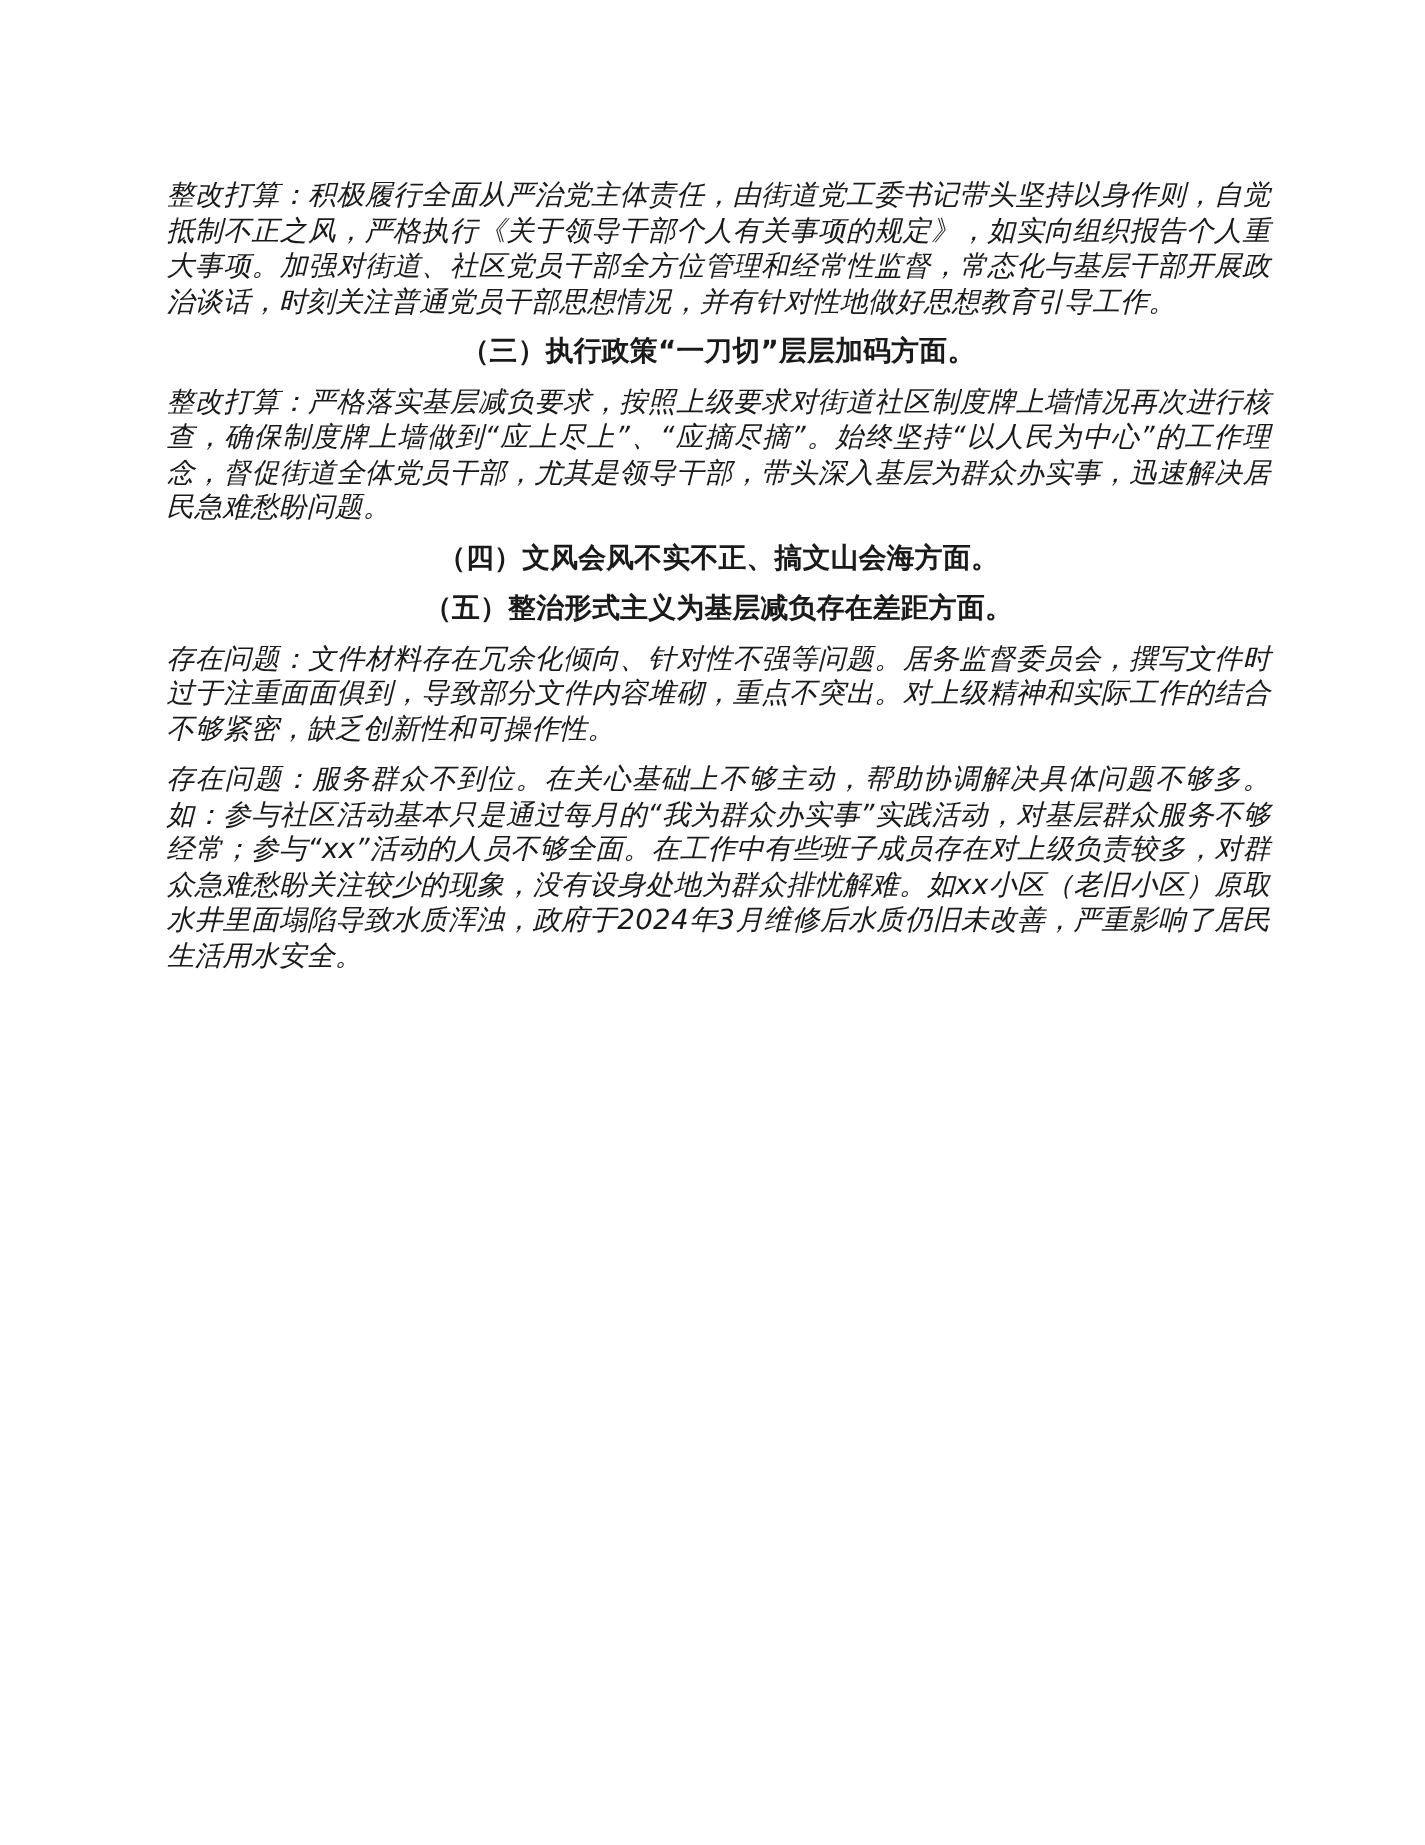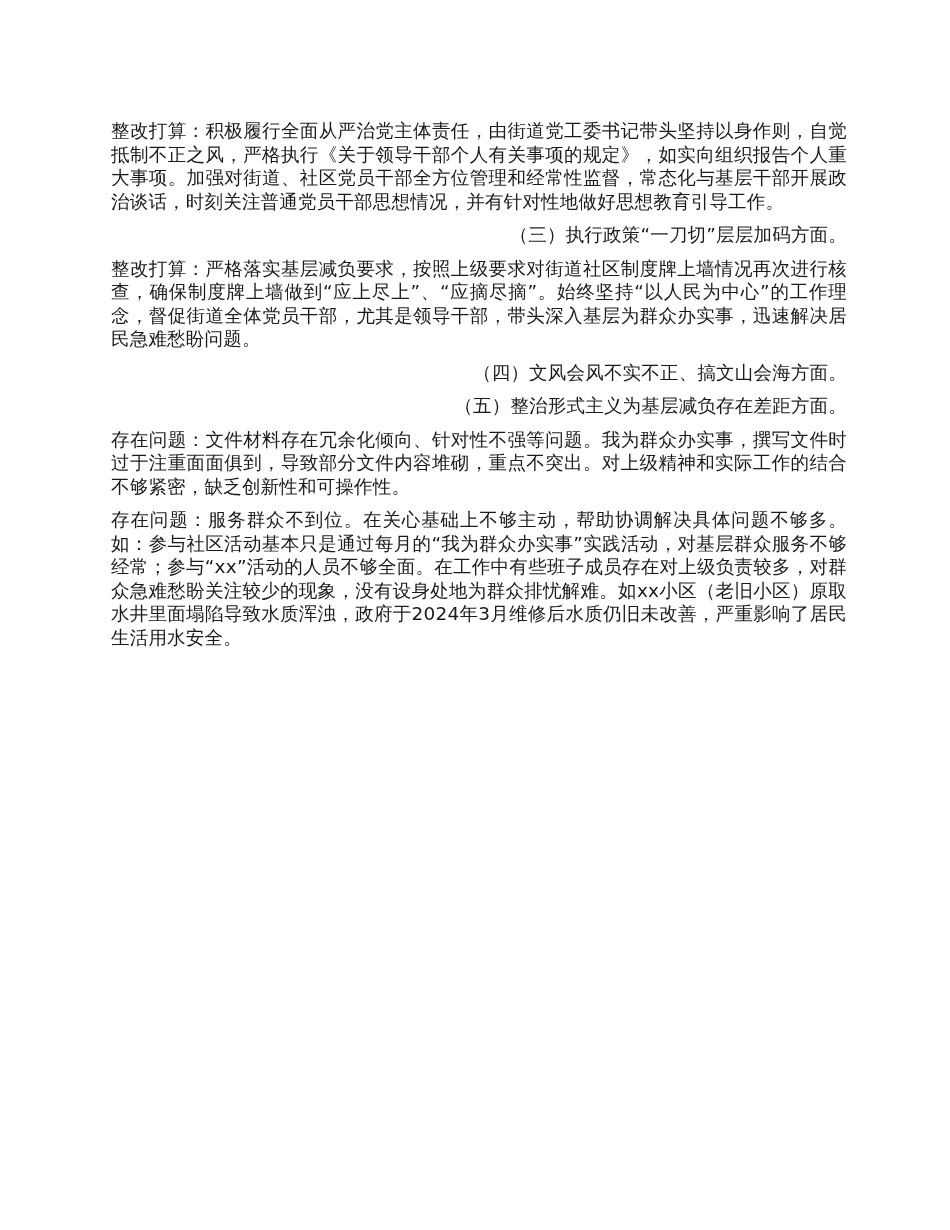--- a/index.html
+++ b/index.html
@@ -20,33 +20,34 @@
     left: 111px;
     width: 736px;
     color: #1a1a1a;
     font-size: 18.5px;
     line-height: 23.5px;
     text-align: justify;
     letter-spacing: 0.2px;
   }
   .doc-block {
     margin: 0 0 10px 0;
+    font-style: italic;
   }
   .doc-heading {
     margin: 0 0 10px 0;
-    font-weight: normal;
+    font-weight: bold;
     font-size: 18.5px;
     line-height: 23.5px;
-    text-align: right;
+    text-align: center;
   }
 </style>
 </head>
 <body>
 
 <main class="doc-page">
   <p class="doc-block">整改打算：积极履行全面从严治党主体责任，由街道党工委书记带头坚持以身作则，自觉抵制不正之风，严格执行《关于领导干部个人有关事项的规定》，如实向组织报告个人重大事项。加强对街道、社区党员干部全方位管理和经常性监督，常态化与基层干部开展政治谈话，时刻关注普通党员干部思想情况，并有针对性地做好思想教育引导工作。</p>
   <h3 class="doc-heading">（三）执行政策“一刀切”层层加码方面。</h3>
   <p class="doc-block">整改打算：严格落实基层减负要求，按照上级要求对街道社区制度牌上墙情况再次进行核查，确保制度牌上墙做到“应上尽上”、“应摘尽摘”。始终坚持“以人民为中心”的工作理念，督促街道全体党员干部，尤其是领导干部，带头深入基层为群众办实事，迅速解决居民急难愁盼问题。</p>
   <h3 class="doc-heading">（四）文风会风不实不正、搞文山会海方面。</h3>
   <h3 class="doc-heading">（五）整治形式主义为基层减负存在差距方面。</h3>
-  <p class="doc-block">存在问题：文件材料存在冗余化倾向、针对性不强等问题。我为群众办实事，撰写文件时过于注重面面俱到，导致部分文件内容堆砌，重点不突出。对上级精神和实际工作的结合不够紧密，缺乏创新性和可操作性。</p>
+  <p class="doc-block">存在问题：文件材料存在冗余化倾向、针对性不强等问题。居务监督委员会，撰写文件时过于注重面面俱到，导致部分文件内容堆砌，重点不突出。对上级精神和实际工作的结合不够紧密，缺乏创新性和可操作性。</p>
   <p class="doc-block">存在问题：服务群众不到位。在关心基础上不够主动，帮助协调解决具体问题不够多。如：参与社区活动基本只是通过每月的“我为群众办实事”实践活动，对基层群众服务不够经常；参与“xx”活动的人员不够全面。在工作中有些班子成员存在对上级负责较多，对群众急难愁盼关注较少的现象，没有设身处地为群众排忧解难。如xx小区（老旧小区）原取水井里面塌陷导致水质浑浊，政府于2024年3月维修后水质仍旧未改善，严重影响了居民生活用水安全。</p>
 </main>
 
 </body></html>

